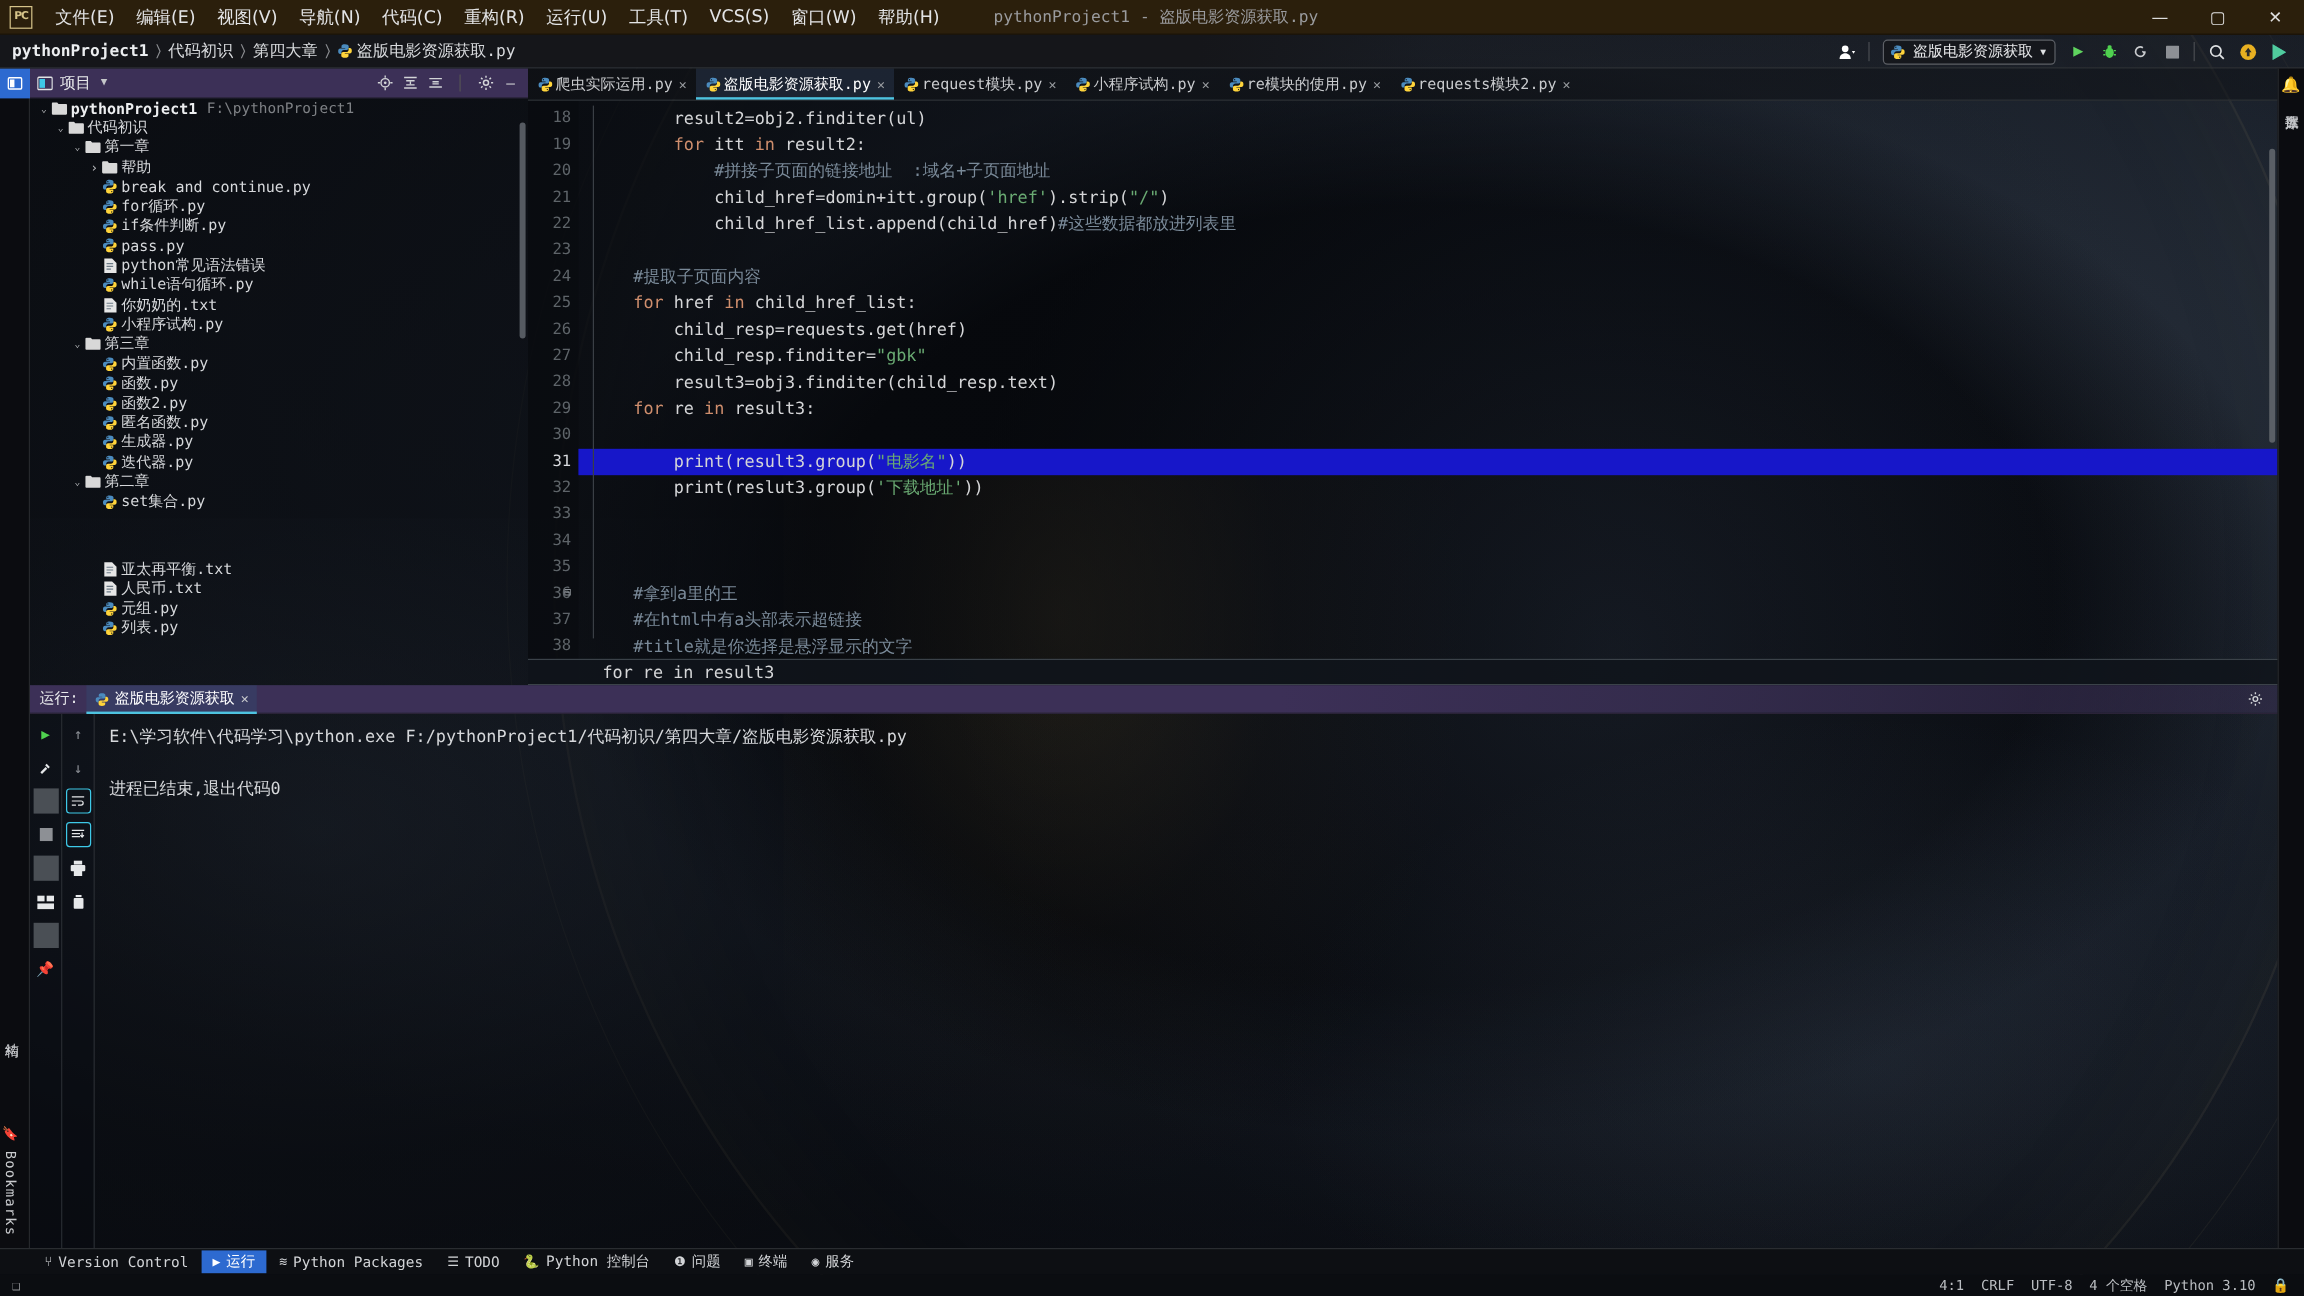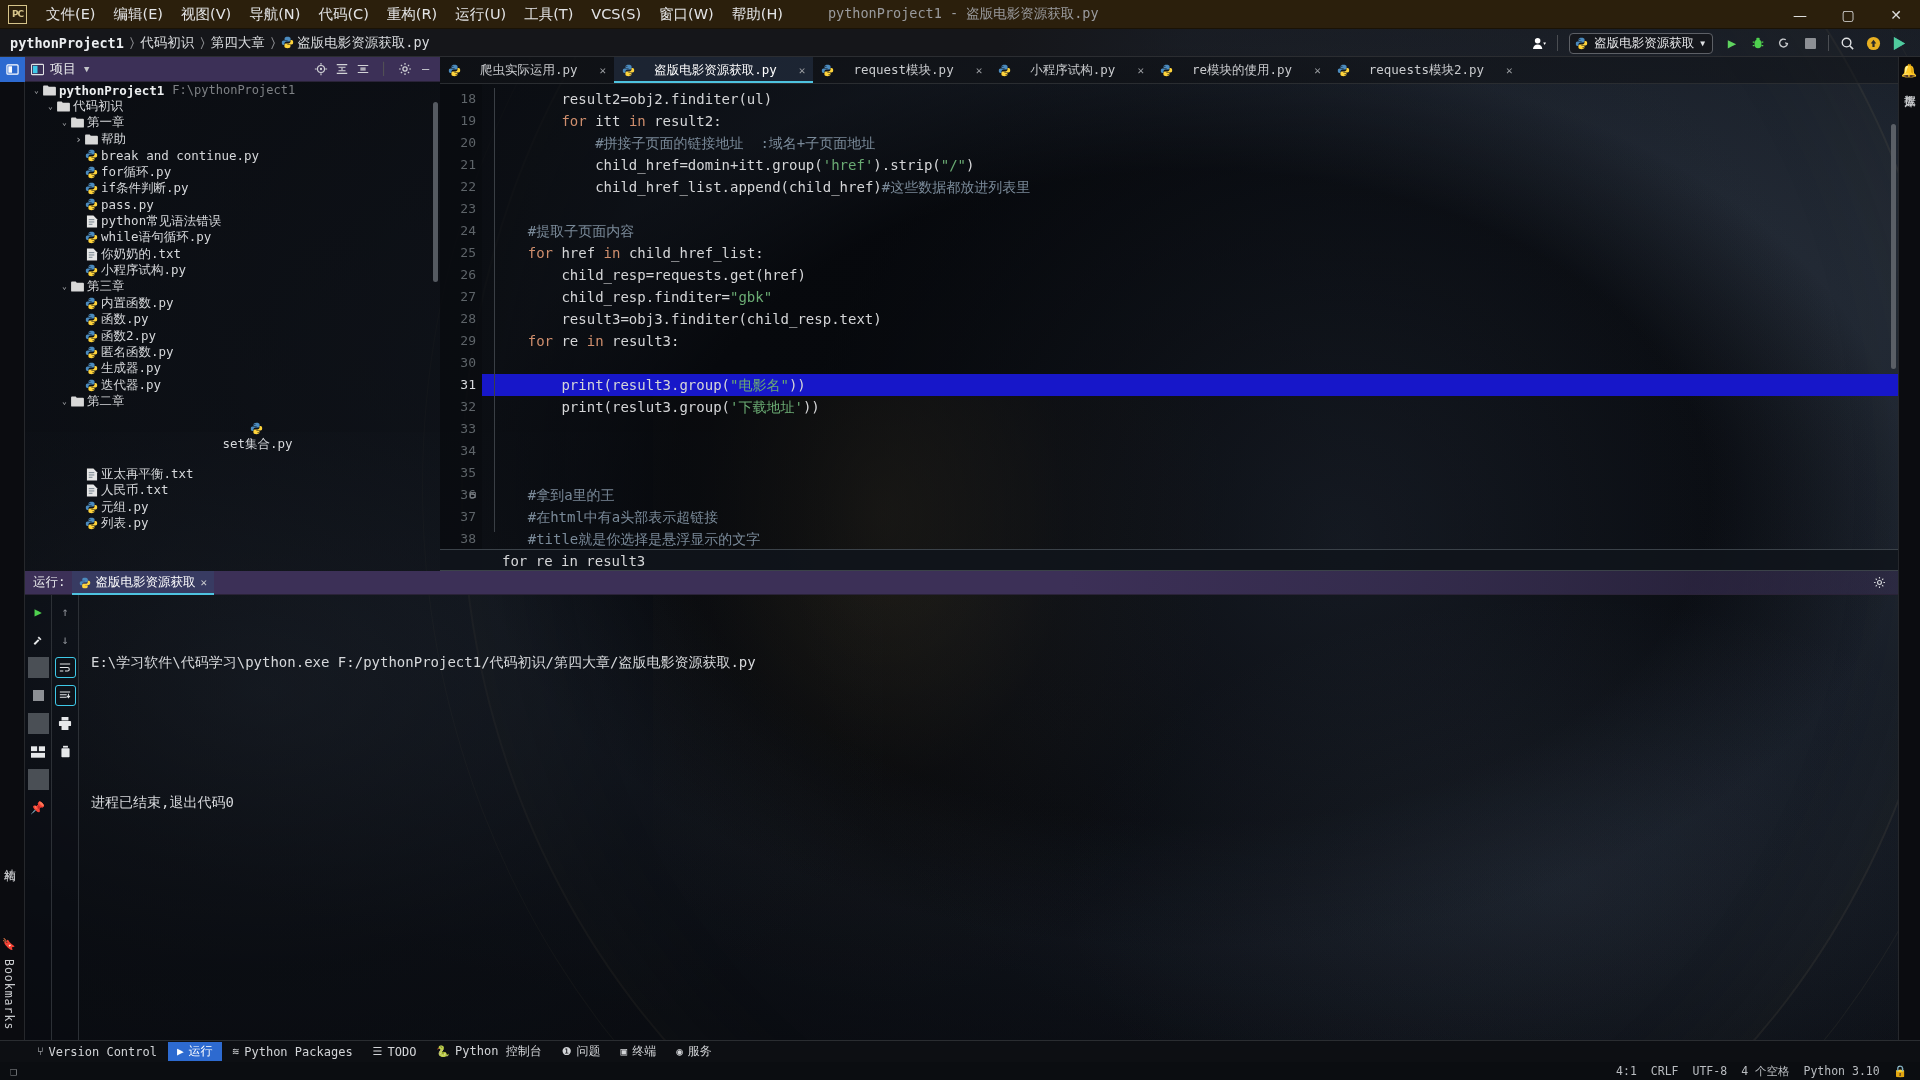--- a/index.html
+++ b/index.html
@@ -156,21 +156,21 @@
   }
 
   
   #tabbar {
     position:absolute; left:440px; top:57px; right:0; height:27px; z-index:5;
     display:flex; align-items:flex-end;
     background:linear-gradient(90deg,rgba(14,16,20,0.92), rgba(14,16,20,0.55));
     border-bottom:1px solid #2a2d31;
   }
   .etab {
-    display:flex;align-items:center;gap:19px; height:26px; padding:0 8px;
+    display:flex;align-items:center;gap:2px; height:26px; padding:0 8px;
     font-size:12.5px; color:#c9cbce; white-space:nowrap; position:relative;
   }
   .etab.active { color:#ffffff; background:rgba(45,60,85,0.45); }
   .etab.active:after {
     content:""; position:absolute; left:0; right:0; bottom:0; height:2px; background:#4ec3e0;
   }
   .etab .x { color:#9a9da1; font-size:11px; margin-left:3px; }
   #tabbar .more { margin-left:auto; padding:0 10px; color:#c9cbce; font-size:13px; }
 
   
@@ -242,21 +242,21 @@
   #runtools1 div, #runtools2 div {
     width:21px;height:21px;display:flex;align-items:center;justify-content:center;
     color:#cfd2d6; font-size:12px;
   }
   .hline { width:17px;height:1px;background:#4a4f55; }
   #console {
     flex:1; position:relative; padding:8px 0 0 12px;
     font-size:14px; line-height:22px; color:#d6d8db; overflow:hidden;
     background:linear-gradient(90deg, rgba(8,10,14,0.55) 0%, rgba(8,10,14,0.25) 55%, rgba(10,13,18,0.08) 100%);
   }
-  #console .ln { white-space:pre;margin-top:48px; }
+  #console .ln { white-space:pre; }
 
   
   #statusstrip {
     position:absolute; left:0; bottom:18px; width:1920px; height:22px; z-index:9;
     background:#0d0f13; border-top:1px solid #2a2d31;
     display:flex; align-items:center; padding-left:28px; gap:2px;
   }
   .swbtn {
     display:flex;align-items:center;gap:5px;height:19px;padding:0 9px;
     font-size:12px;color:#d2d4d7; white-space:nowrap;
@@ -631,21 +631,21 @@
         </div>
         <div class="trow" style="padding-left: 34px;">
           <span class="arrow">⌄</span>
           <span class="ico">
             <svg width="13" height="11" viewBox="0 0 14 12">
               <path d="M0 1.5A1 1 0 0 1 1 .5h4l1.2 1.4H13a1 1 0 0 1 1 1v7.6a1 1 0 0 1-1 1H1a1 1 0 0 1-1-1z" fill="#d8d8d8"></path>
             </svg>
           </span>
           <span class="nm">第二章</span>
         </div>
-        <div class="trow" style="padding-left: 48px; flex-direction: column;">
+        <div class="trow" style="padding-left: 48px;">
           <span class="arrow"></span>
           <span class="ico">
             <svg width="13" height="13" viewBox="0 0 16 16">
               <path d="M8 1c-2.2 0-3.6.6-3.6 2.1v1.8h3.8v.6H3.1C1.7 5.5 1 6.6 1 8.3c0 1.7.7 2.8 2.1 2.8h1.2V9.3c0-1.3 1.1-2.4 2.5-2.4h3c1.1 0 2-.8 2-1.9V3.1C11.8 1.7 10.2 1 8 1zM6 2.2c.4 0 .7.3.7.7s-.3.7-.7.7-.7-.3-.7-.7.3-.7.7-.7z" fill="#4b8bbe"></path>
               <path d="M8 15c2.2 0 3.6-.6 3.6-2.1v-1.8H7.8v-.6h5.1c1.4 0 2.1-1.1 2.1-2.8 0-1.7-.7-2.8-2.1-2.8h-1.2v1.8c0 1.3-1.1 2.4-2.5 2.4h-3c-1.1 0-2 .8-2 1.9v1.9C4.2 14.3 5.8 15 8 15zm2-1.2c-.4 0-.7-.3-.7-.7s.3-.7.7-.7.7.3.7.7-.3.7-.7.7z" fill="#ffd43b"></path>
             </svg>
           </span>
           <span class="nm">set集合.py</span>
         </div>
         <div class="trow" style="padding-left: 48px; margin-top: 40px;">

